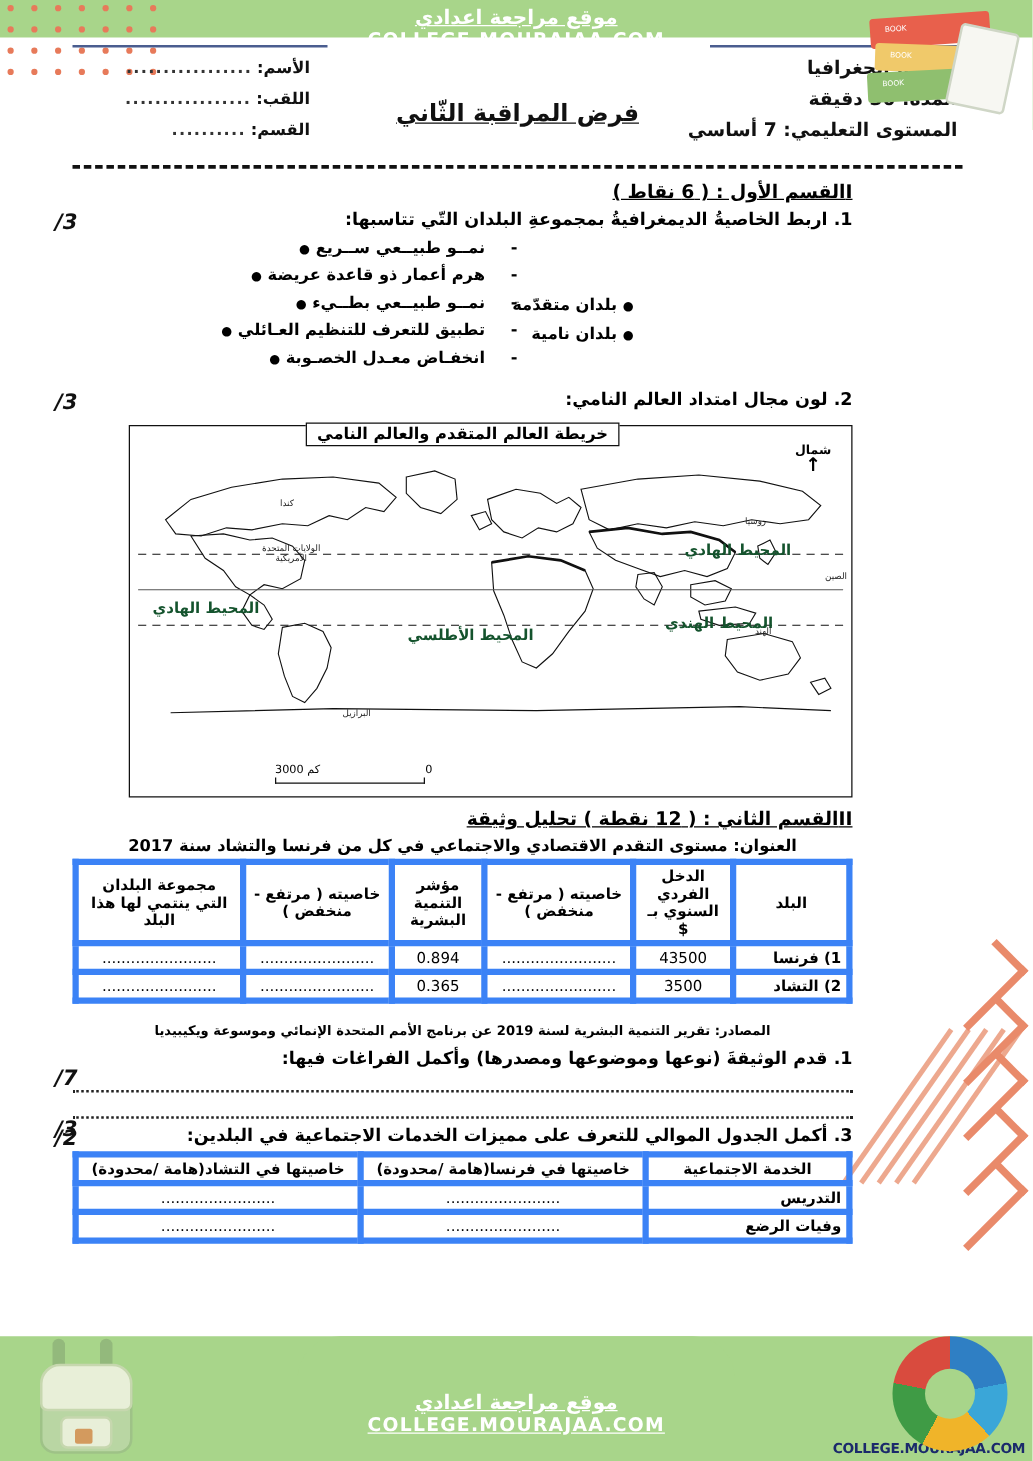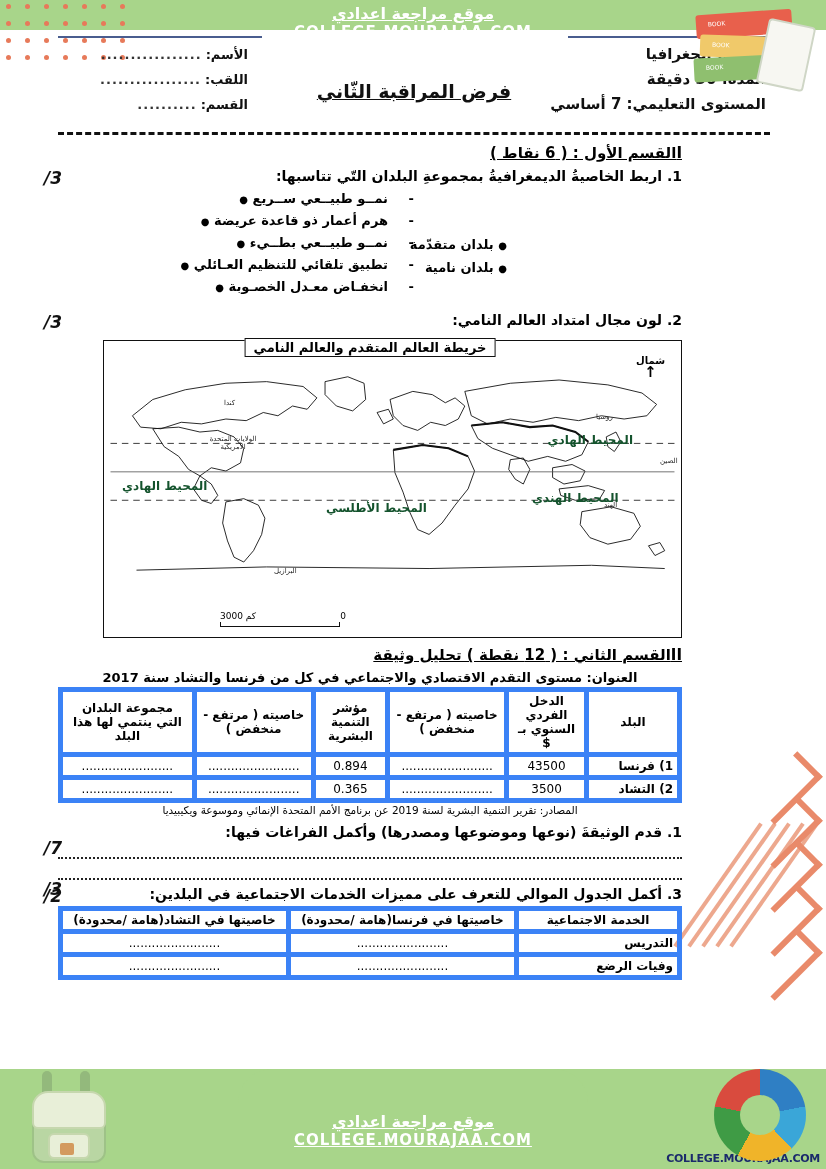--- a/index.html
+++ b/index.html
@@ -141,21 +141,21 @@
   .scalebar{position:absolute;left:116px;bottom:10px;direction:ltr;font-size:9px;}
   .scalebar .bar{width:118px;height:4px;border:1px solid #111;border-top:none;position:relative;}
   .scalebar .lbls{display:flex;justify-content:space-between;width:126px;margin-bottom:1px;}
 
   
   table{border-collapse:collapse;width:100%;font-size:12px;}
   table th,table td{border:5px solid #3b82f6;padding:2px 4px;text-align:center;vertical-align:middle;}
   table th{font-weight:bold;line-height:14px;}
   .tbl-cap{font-size:13px;font-weight:bold;text-align:center;margin:2px 0 2px 0;}
   .cellname{text-align:right;font-weight:bold;}
-  .src{font-size:10.5px;text-align:center;margin-top:1px;font-weight:normal;}
+  .src{font-size:10.5px;text-align:center;margin-top:16px;font-weight:bold;}
 
   .ansline{border-bottom:2px dotted #222;height:13px;margin:2px 0 6px 0;}
 
   .foot-note{position:absolute;right:58px;bottom:92px;font-size:12px;font-weight:bold;
     text-decoration:underline;color:#111;background:#fff;padding:0 4px;}
 </style>
 </head>
 <body>
 
 <div class="page">
@@ -255,21 +255,21 @@
       <div style="position:relative;">
         <span class="mark" style="top:0;">/3</span>
         <div class="q">1. اربط الخاصيةُ الديمغرافيةُ بمجموعةِ البلدان التّي تتاسبها:</div>
       </div>
 
       <div class="match">
         <div class="col-right" id="mright">
             <div class="li"><span class="dash">-</span><span>نمــو طبيــعي ســريع</span> <span class="bullet">●</span></div>
             <div class="li"><span class="dash">-</span><span>هرم أعمار ذو قاعدة عريضة</span> <span class="bullet">●</span></div>
             <div class="li"><span class="dash">-</span><span>نمــو طبيــعي بطــيء</span> <span class="bullet">●</span></div>
-            <div class="li"><span class="dash">-</span><span>تطبيق تلقائي للتنظيم العـائلي</span> <span class="bullet">●</span></div>
+            <div class="li"><span class="dash">-</span><span>تطبيق للتعرف للتنظيم العـائلي</span> <span class="bullet">●</span></div>
             <div class="li"><span class="dash">-</span><span>انخفـاض معـدل الخصـوبة</span> <span class="bullet">●</span></div>
           </div>
         <div class="col-left" id="mleft">
             <div class="li"><span class="bullet">●</span> <span>بلدان متقدّمة</span></div>
             <div class="li"><span class="bullet">●</span> <span>بلدان نامية</span></div>
           </div>
       </div>
 
       <div style="position:relative;margin-top:-6px;">
         <span class="mark" style="top:0;">/3</span>

